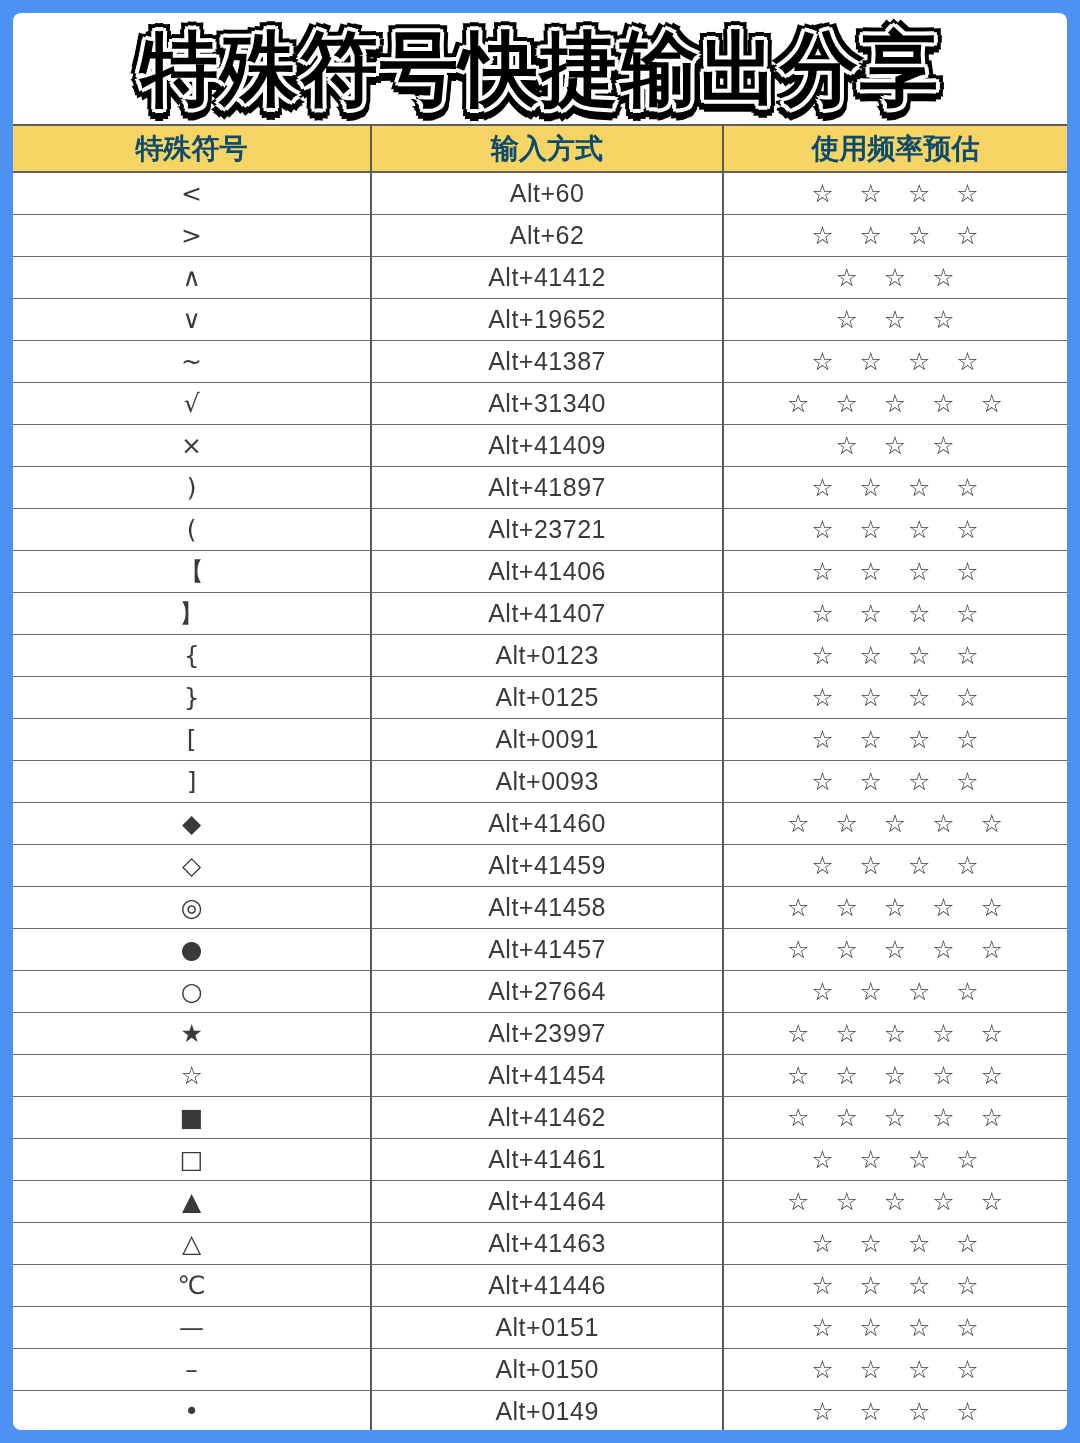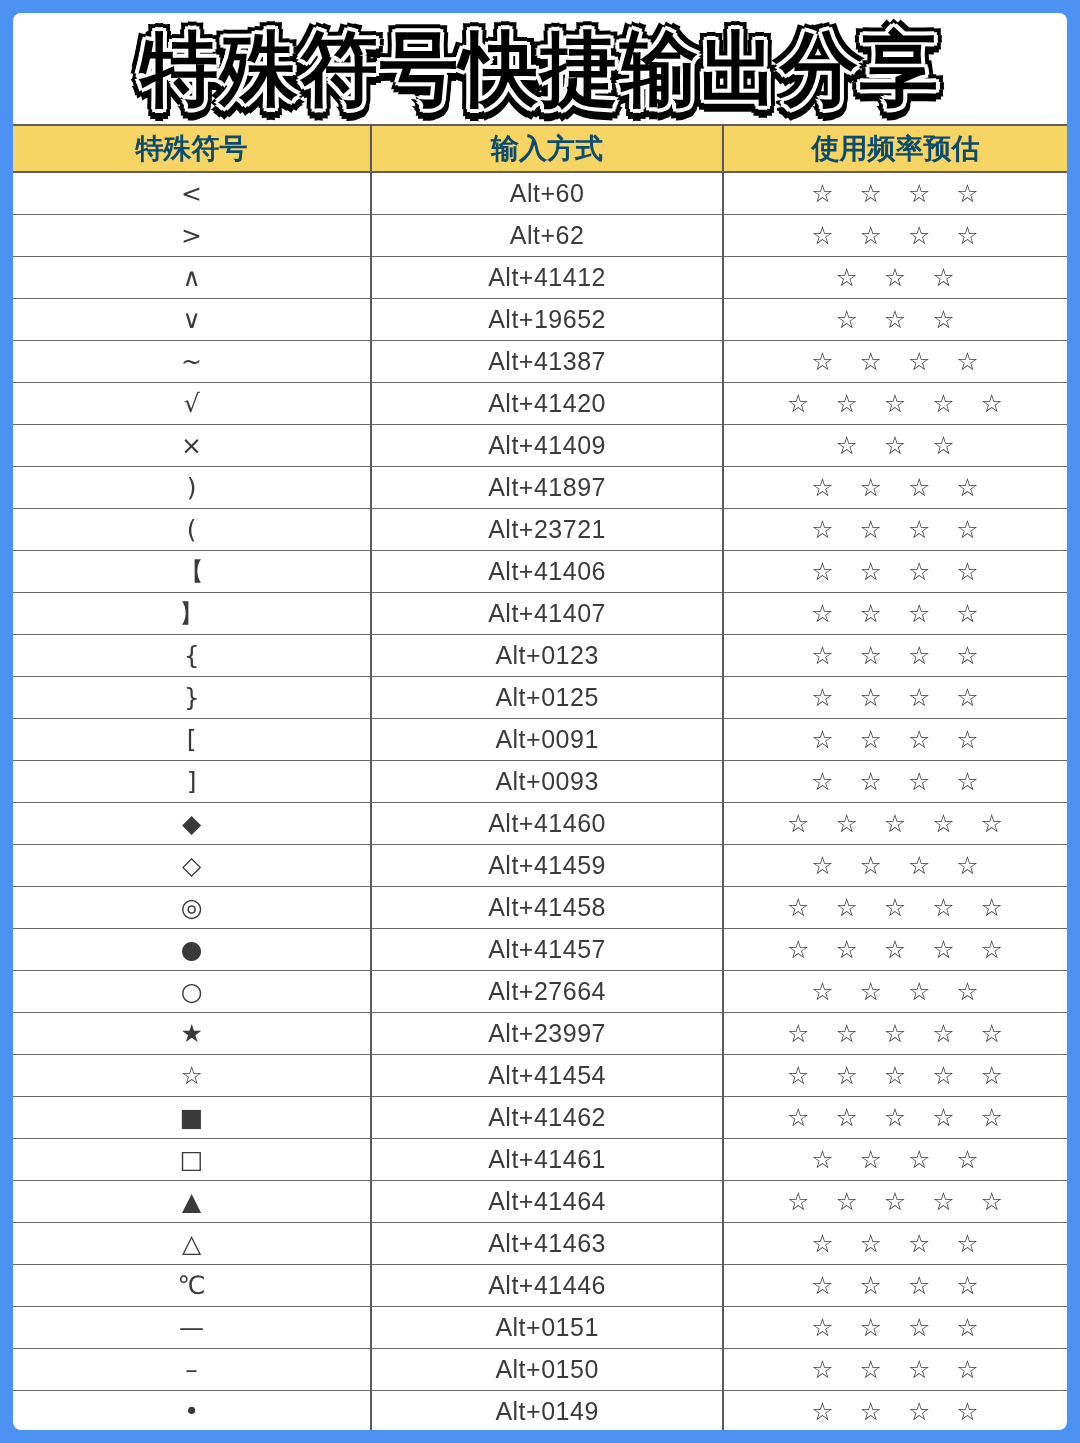--- a/index.html
+++ b/index.html
@@ -115,21 +115,21 @@
           <td class="code">Alt+19652</td>
           <td class="stars">☆ ☆ ☆</td>
         </tr>
         <tr>
           <td class="sym">~</td>
           <td class="code">Alt+41387</td>
           <td class="stars">☆ ☆ ☆ ☆</td>
         </tr>
         <tr>
           <td class="sym">√</td>
-          <td class="code">Alt+41420</td>
+          <td class="code">Alt+31340</td>
           <td class="stars">☆ ☆ ☆ ☆ ☆</td>
         </tr>
         <tr>
           <td class="sym">×</td>
           <td class="code">Alt+41409</td>
           <td class="stars">☆ ☆ ☆</td>
         </tr>
         <tr>
           <td class="sym">)</td>
           <td class="code">Alt+41897</td>

